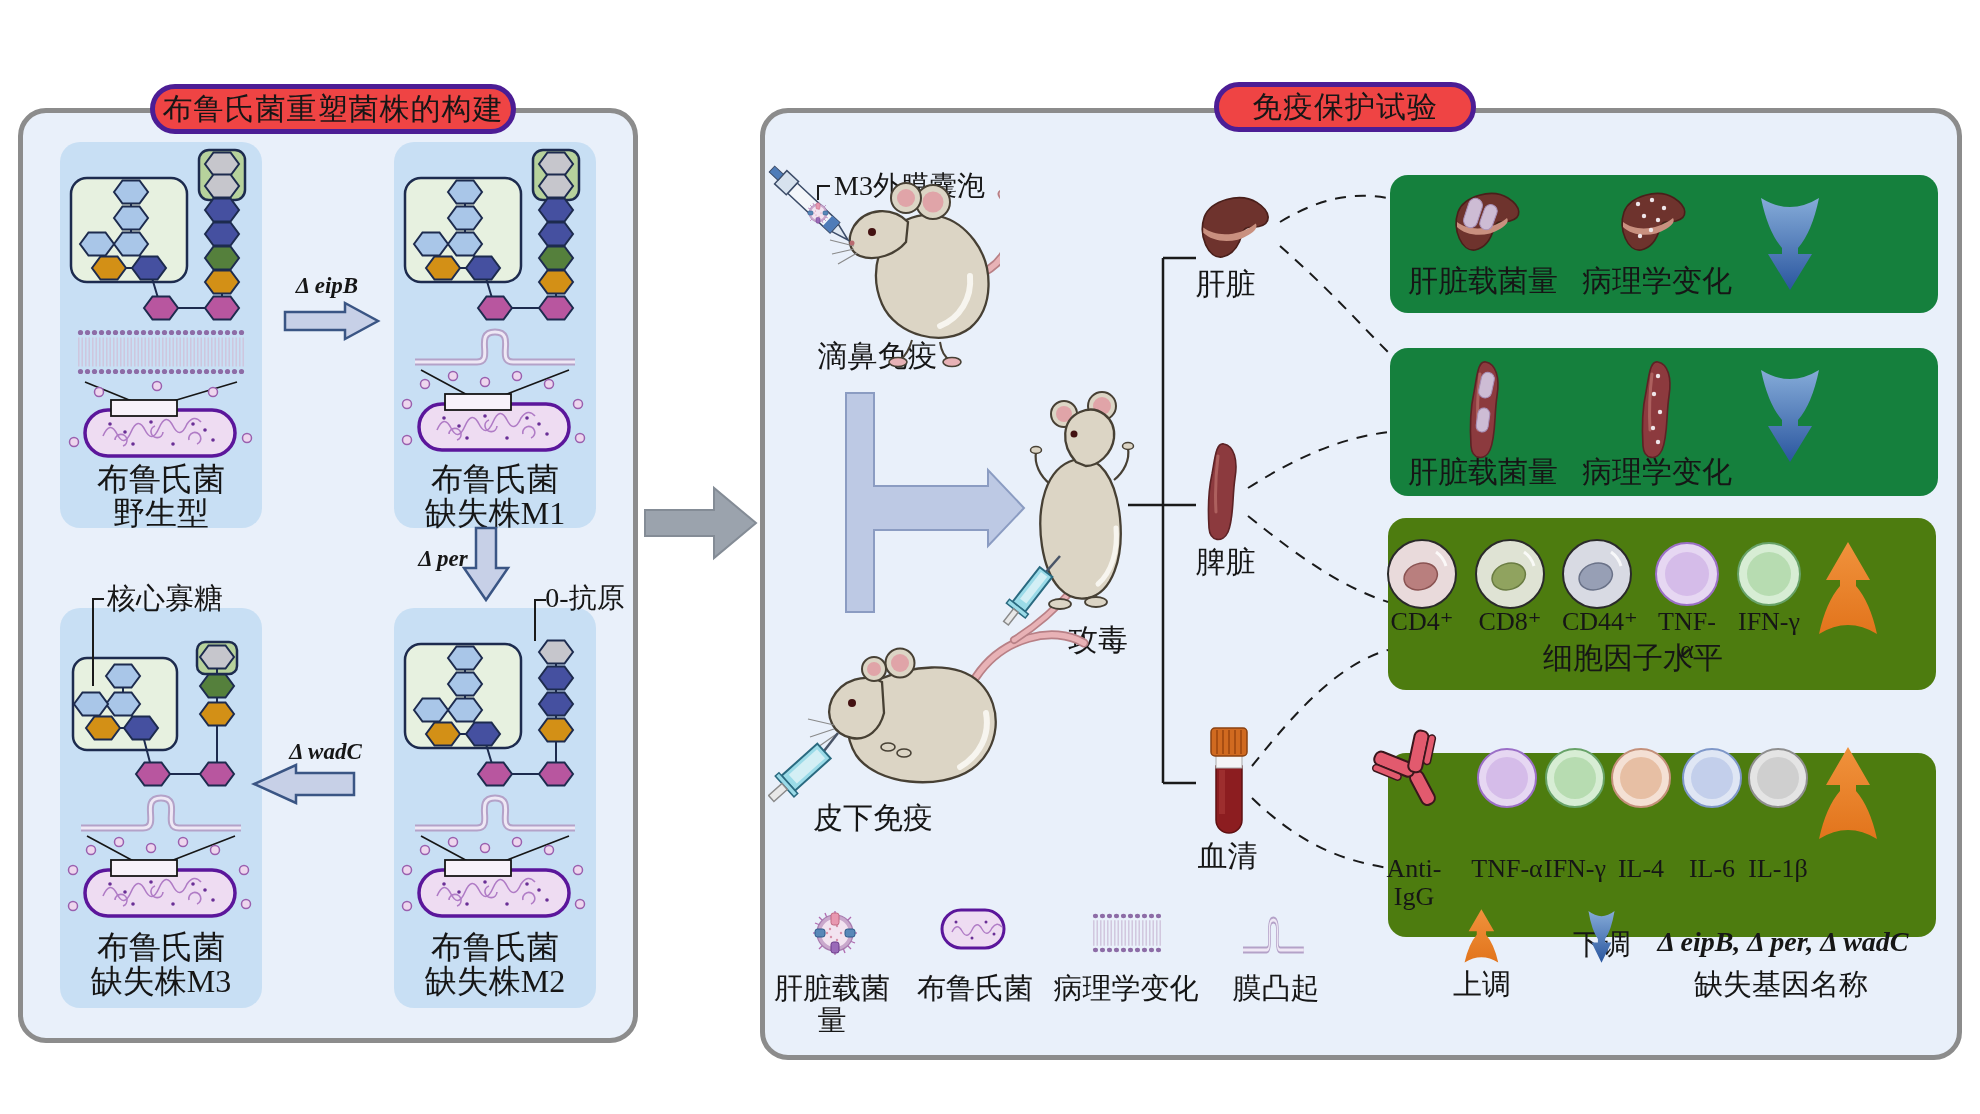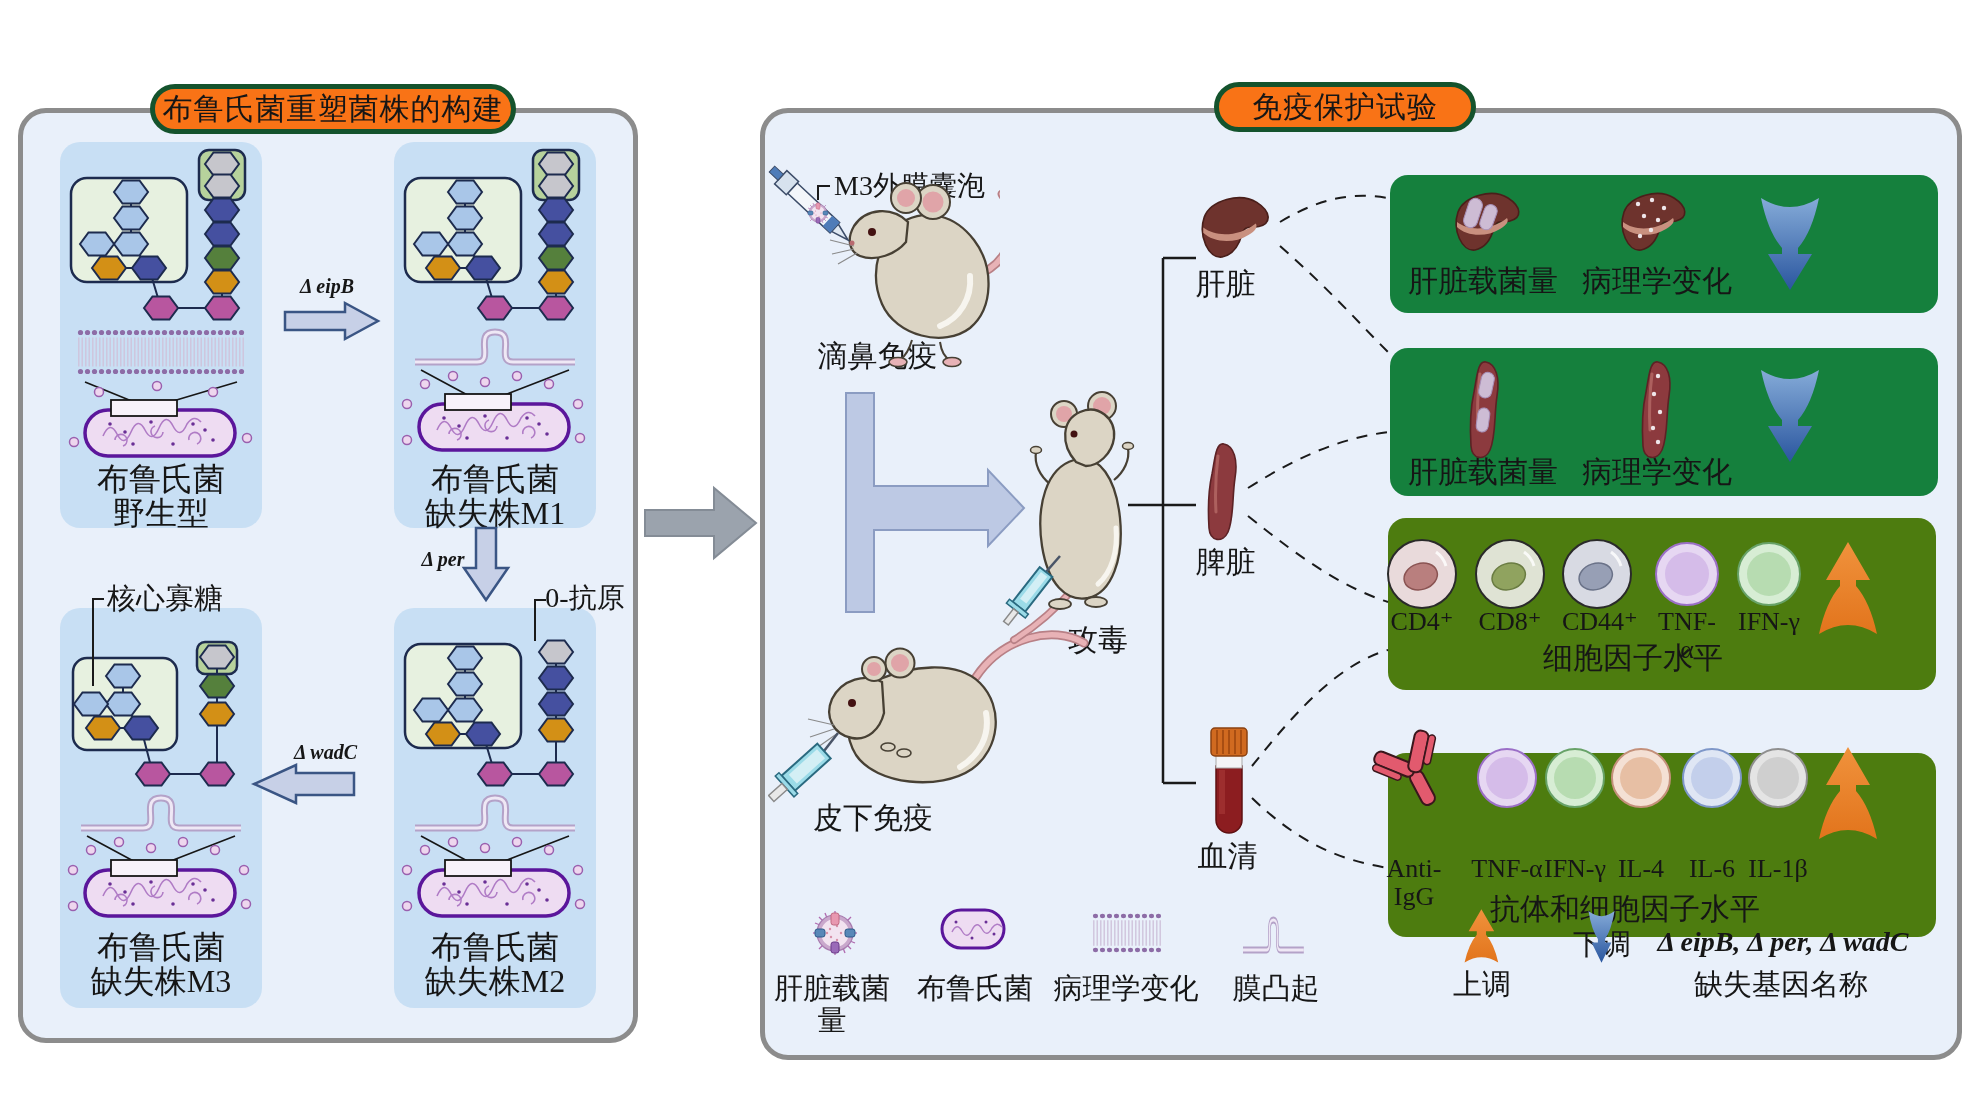--- a/index.html
+++ b/index.html
@@ -1,27 +1,27 @@
 <!DOCTYPE html>
 <html><head>
 <meta charset="utf-8">
 <style>
   html,body{margin:0;padding:0;}
   body{width:1980px;height:1114px;background:#ffffff;position:relative;overflow:hidden;
        font-family:"Liberation Serif","DejaVu Serif",serif;color:#161616;}
   .abs{position:absolute;}
   .panel{position:absolute;background:#e9f0fa;border:5px solid #8c8c8c;border-radius:28px;box-sizing:border-box;}
-  .pill{position:absolute;background:#f97316;border:5px solid #14532d;border-radius:26px;box-sizing:border-box;
+  .pill{position:absolute;background:#ef4444;border:5px solid #4c1d95;border-radius:26px;box-sizing:border-box;
         display:flex;align-items:center;justify-content:center;font-size:30px;letter-spacing:1px;}
   .card{position:absolute;background:#c8dff4;border-radius:20px;}
   .card svg{display:block;margin:4px auto 0 auto;}
   .cardlbl{position:absolute;left:0;right:0;text-align:center;font-size:32px;line-height:34px;}
   .lbl{position:absolute;text-align:center;font-size:30px;line-height:32px;}
   .small{font-size:26px;line-height:28px;}
-  .gene{font-style:italic;font-weight:600;font-size:20px;}
+  .gene{font-style:italic;font-weight:600;font-size:23px;}
   #overlay{position:absolute;left:0;top:0;pointer-events:none;}
   .boxblue{position:absolute;background:#15803d;border-radius:18px;}
   .boxlav{position:absolute;background:#4d7c0f;border-radius:18px;}
 </style>
 </head>
 <body>
 
 <svg width="0" height="0" style="position:absolute" aria-hidden="true">
 <defs>
   <polygon id="hx" points="-17,0 -8.5,-11.5 8.5,-11.5 17,0 8.5,11.5 -8.5,11.5" stroke="#1d2b4e" stroke-width="2"></polygon>
@@ -295,21 +295,20 @@
   <div class="lbl small" style="left:346px;top:90px;width:70px">IFN-γ</div>
   <div class="lbl" style="left:95px;top:124px;width:300px">细胞因子水平</div>
 </div>
 <div class="boxlav" style="left:1388px;top:753px;width:548px;height:184px">
   <div class="lbl small" style="left:-14px;top:102px;width:80px">Anti-IgG</div>
   <div class="lbl small" style="left:79px;top:102px;width:80px">TNF-α</div>
   <div class="lbl small" style="left:147px;top:102px;width:80px">IFN-γ</div>
   <div class="lbl small" style="left:213px;top:102px;width:80px">IL-4</div>
   <div class="lbl small" style="left:284px;top:102px;width:80px">IL-6</div>
   <div class="lbl small" style="left:350px;top:102px;width:80px">IL-1β</div>
-  <div class="lbl" style="left:87px;top:140px;width:300px">抗体和细胞因子水平</div>
 </div>
 
 <div class="lbl" style="left:834px;top:170px;width:190px;text-align:left;font-size:28px">M3外膜囊泡</div>
 <div class="lbl" style="left:810px;top:340px;width:135px">滴鼻免疫</div>
 <div class="lbl" style="left:798px;top:802px;width:150px">皮下免疫</div>
 <div class="lbl" style="left:1048px;top:624px;width:100px">攻毒</div>
 <div class="lbl" style="left:1178px;top:268px;width:95px">肝脏</div>
 <div class="lbl" style="left:1178px;top:546px;width:95px">脾脏</div>
 <div class="lbl" style="left:1180px;top:840px;width:95px">血清</div>
 

